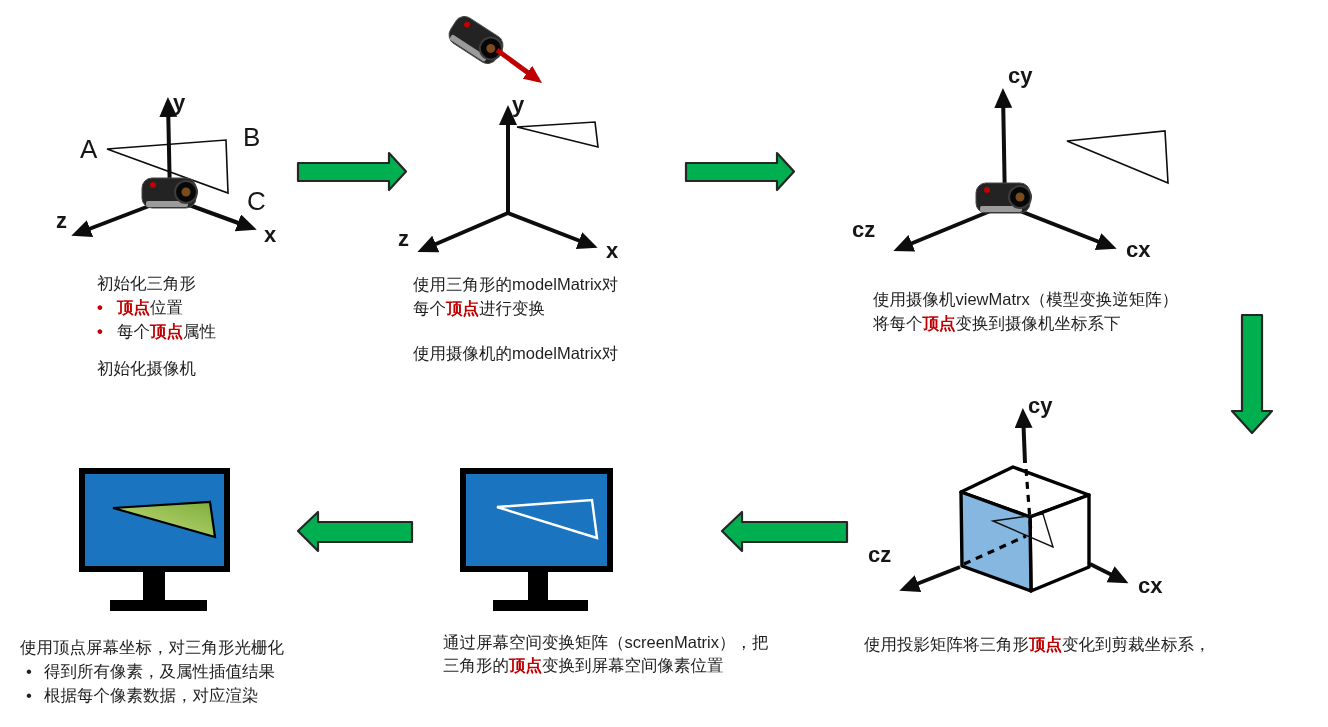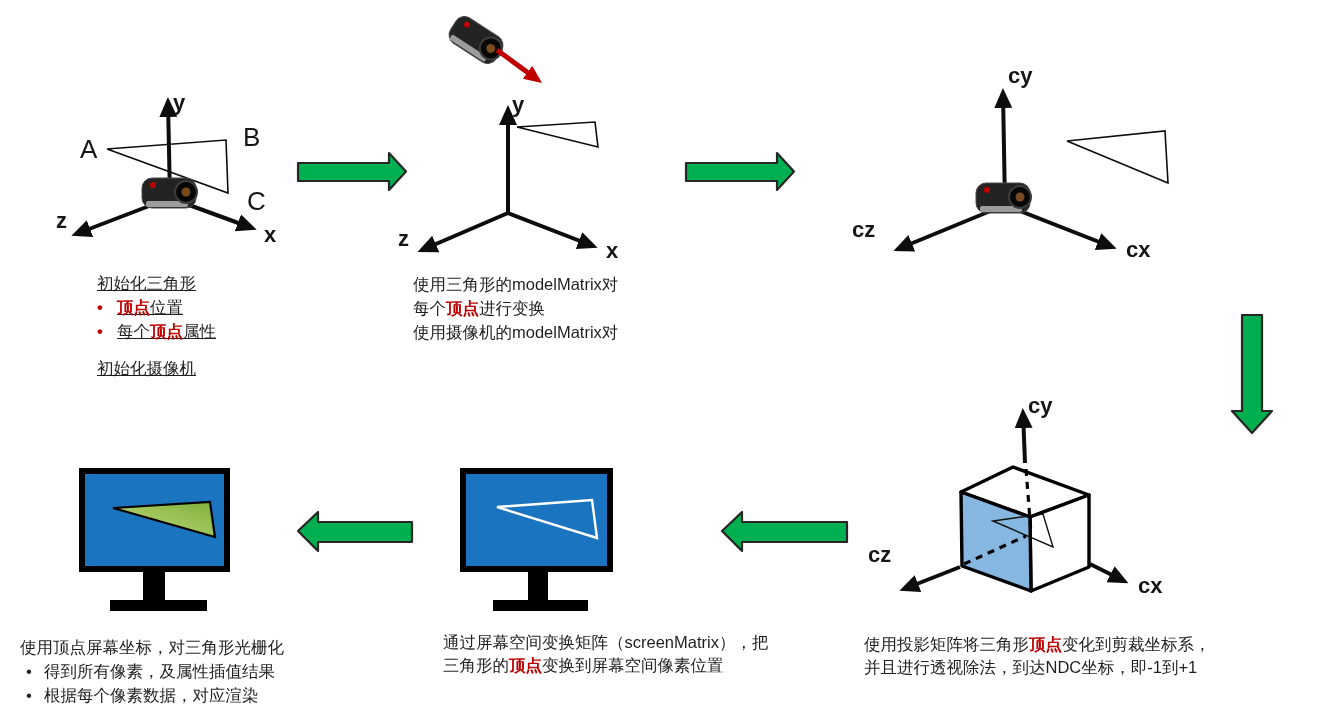--- a/index.html
+++ b/index.html
@@ -13,21 +13,21 @@
   .abs{position:absolute;}
   .txt{position:absolute;font-size:16.5px;line-height:24px;color:var(--text);white-space:nowrap;}
   .lh23 .line{line-height:23px;}
   .line{position:relative;}
   .red{color:var(--highlight-red);font-weight:700;}
   .bullet{padding-left:20px;}
   .bullet .dot{position:absolute;left:0;top:0;}
   .bullet.black-dot{padding-left:24px;}
   .bullet.black-dot .dot{left:4px;color:var(--text);}
   .gap13{margin-top:13px;}
-  .gap21{}
+  .gap21{margin-top:21px;}
   svg text{font-family:"Liberation Sans",sans-serif;}
   .axis-label{font-size:22px;font-weight:700;fill:#161616;}
   .vertex-label{font-size:26px;font-weight:400;fill:#161616;}
   .axis{stroke:#0d0d0d;stroke-width:4;fill:none;}
   .tri-outline{fill:none;stroke:#0d0d0d;stroke-width:1.6;stroke-linejoin:miter;}
   .flow-arrow{fill:var(--arrow-green);stroke:#262626;stroke-width:2.2;stroke-linejoin:round;}
   .cube-edge{fill:#fff;stroke:#000;stroke-width:3.4;stroke-linejoin:round;}
   .cube-face-blue{fill:var(--ndc-face-blue);stroke:#000;stroke-width:3.4;stroke-linejoin:round;}
   .dashed{stroke:#000;stroke-width:3.2;stroke-dasharray:7 6;fill:none;}
   .monitor-screen{position:absolute;background:var(--monitor-blue);border:6px solid #000;box-sizing:border-box;}
@@ -168,45 +168,50 @@
       <defs>
         <linearGradient id="trigrad" x1="0" y1="1" x2="1" y2="0">
           <stop offset="0" stop-color="#c6de7d"></stop>
           <stop offset="1" stop-color="#7fae3c"></stop>
         </linearGradient>
       </defs>
       <polygon points="34,40 131,34 136,69" fill="url(#trigrad)" stroke="#000" stroke-width="2.2"></polygon>
     </svg>
   </div>
 
-  <div class="txt" style="left:97px;top:271px;text-decoration:underline;">
+  <div class="txt" style="left:97px;top:271px;">
     <div class="line">初始化三角形</div>
     <div class="line bullet">
       <span class="dot red">•</span><span class="red">顶点</span><span>位置</span>
     </div>
     <div class="line bullet">
       <span class="dot red">•</span><span>每个</span><span class="red">顶点</span><span>属性</span>
     </div>
     <div class="line gap13">初始化摄像机</div>
   </div>
 
   <div class="txt" style="left:413px;top:272px;">
     <div class="line">使用三角形的modelMatrix对</div>
     <div class="line">
       <span>每个</span><span class="red">顶点</span><span>进行变换</span>
     </div>
     <div class="line gap21">使用摄像机的modelMatrix对</div>
   </div>
 
+  <div class="txt" style="left:873px;top:287px;">
+    <div class="line">使用摄像机viewMatrx（模型变换逆矩阵）</div>
+    <div class="line">
+      <span>将每个</span><span class="red">顶点</span><span>变换到摄像机坐标系下</span>
+    </div>
+  </div>
 
   <div class="txt lh23" style="left:864px;top:633px;">
     <div class="line">
       <span>使用投影矩阵将三角形</span><span class="red">顶点</span><span>变化到剪裁坐标系，</span>
     </div>
-    <div class="line">并且进行透视除法，到达NDC坐标，即-1到+1</div>
   </div>
 
   <div class="txt lh23" style="left:443px;top:631px;">
     <div class="line">通过屏幕空间变换矩阵（screenMatrix），把</div>
     <div class="line">
       <span>三角形的</span><span class="red">顶点</span><span>变换到屏幕空间像素位置</span>
     </div>
   </div>
 
   <div class="txt" style="left:20px;top:637px;font-family:Liberation Mono, monospace;">

